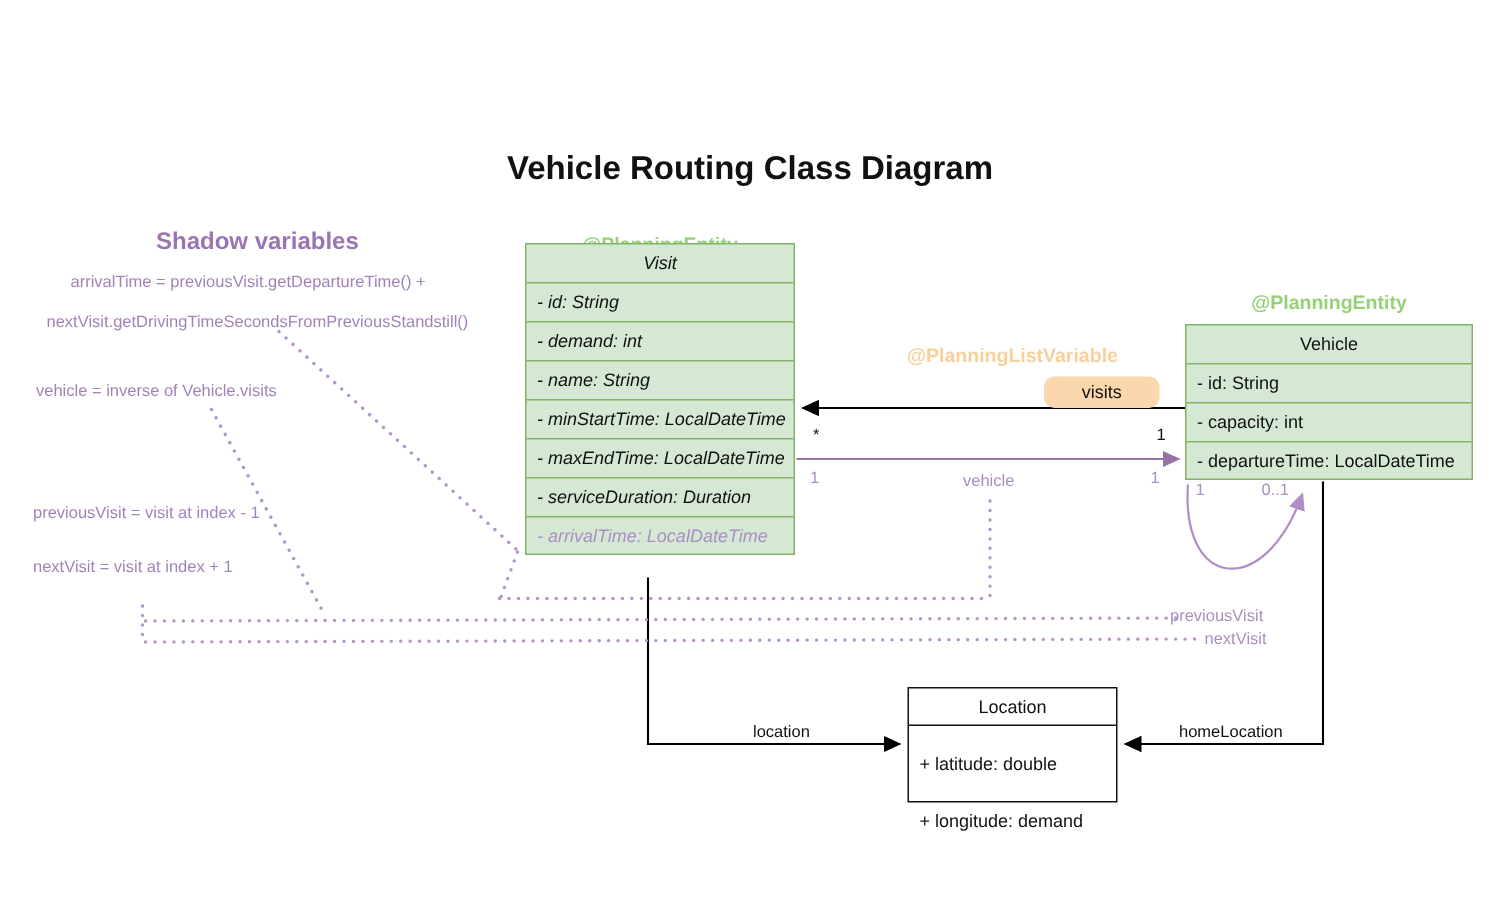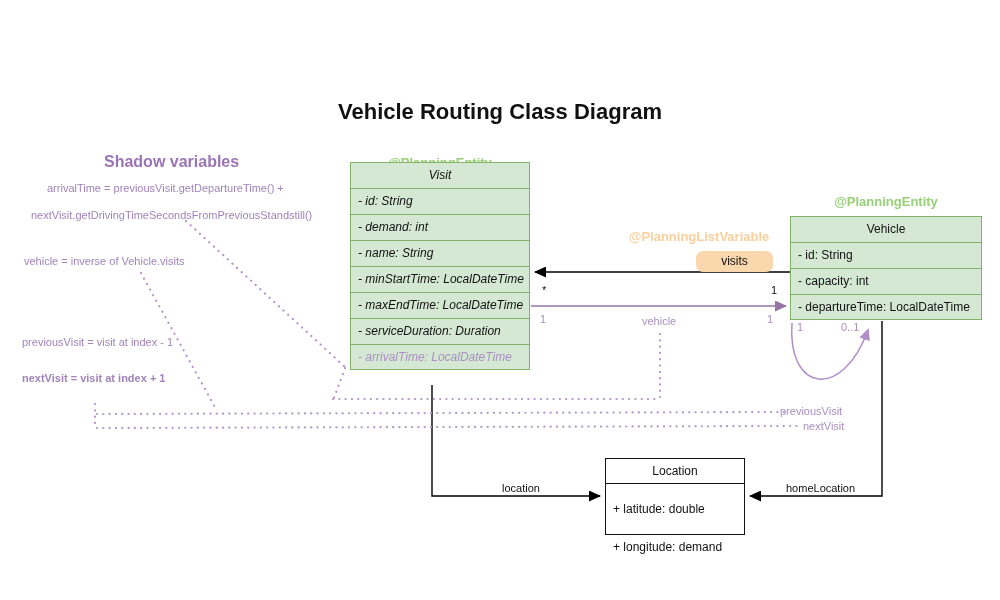--- a/index.html
+++ b/index.html
@@ -96,25 +96,25 @@
     </g>
   </svg>
 
   <div class="abs title">Vehicle Routing Class Diagram</div>
 
   <div class="abs shadow-heading">Shadow variables</div>
   <div class="abs formula" style="left:27px; top:182px;margin-left:20px;">arrivalTime = previousVisit.getDepartureTime() +</div>
   <div class="abs formula" style="left:31px; top:209px;">nextVisit.getDrivingTimeSecondsFromPreviousStandstill()</div>
   <div class="abs formula" style="left:24px; top:255px;">vehicle = inverse of Vehicle.visits</div>
   <div class="abs formula" style="left:22px; top:336px;">previousVisit = visit at index - 1</div>
-  <div class="abs formula" style="left:22px; top:372px;font-weight:bold;">nextVisit = visit at index + 1</div>
+  <div class="abs formula" style="left:22px; top:372px;">nextVisit = visit at index + 1</div>
 
   <div class="abs entity-label" style="left:350px; top:155px; width:180px;">@PlanningEntity</div>
   <div class="abs entity-label" style="left:790px; top:194px; width:192px;">@PlanningEntity</div>
-  <div class="abs listvar-label" style="left:599px; top:229px; width:200px;">@PlanningListVariable</div>
+  <div class="abs listvar-label" style="left:575px; top:229px; width:200px;">@PlanningListVariable</div>
 
   <div class="abs badge" style="left:696px; top:251px; width:77px; height:21px;">visits</div>
 
   <div class="abs uml-green" style="left:350px; top:162px; width:180px; height:208px;font-style:italic;">
     <div class="hdr">Visit</div>
     <div class="row">- id: String</div>
     <div class="row">- demand: int</div>
     <div class="row">- name: String</div>
     <div class="row">- minStartTime: LocalDateTime</div>
     <div class="row">- maxEndTime: LocalDateTime</div>

